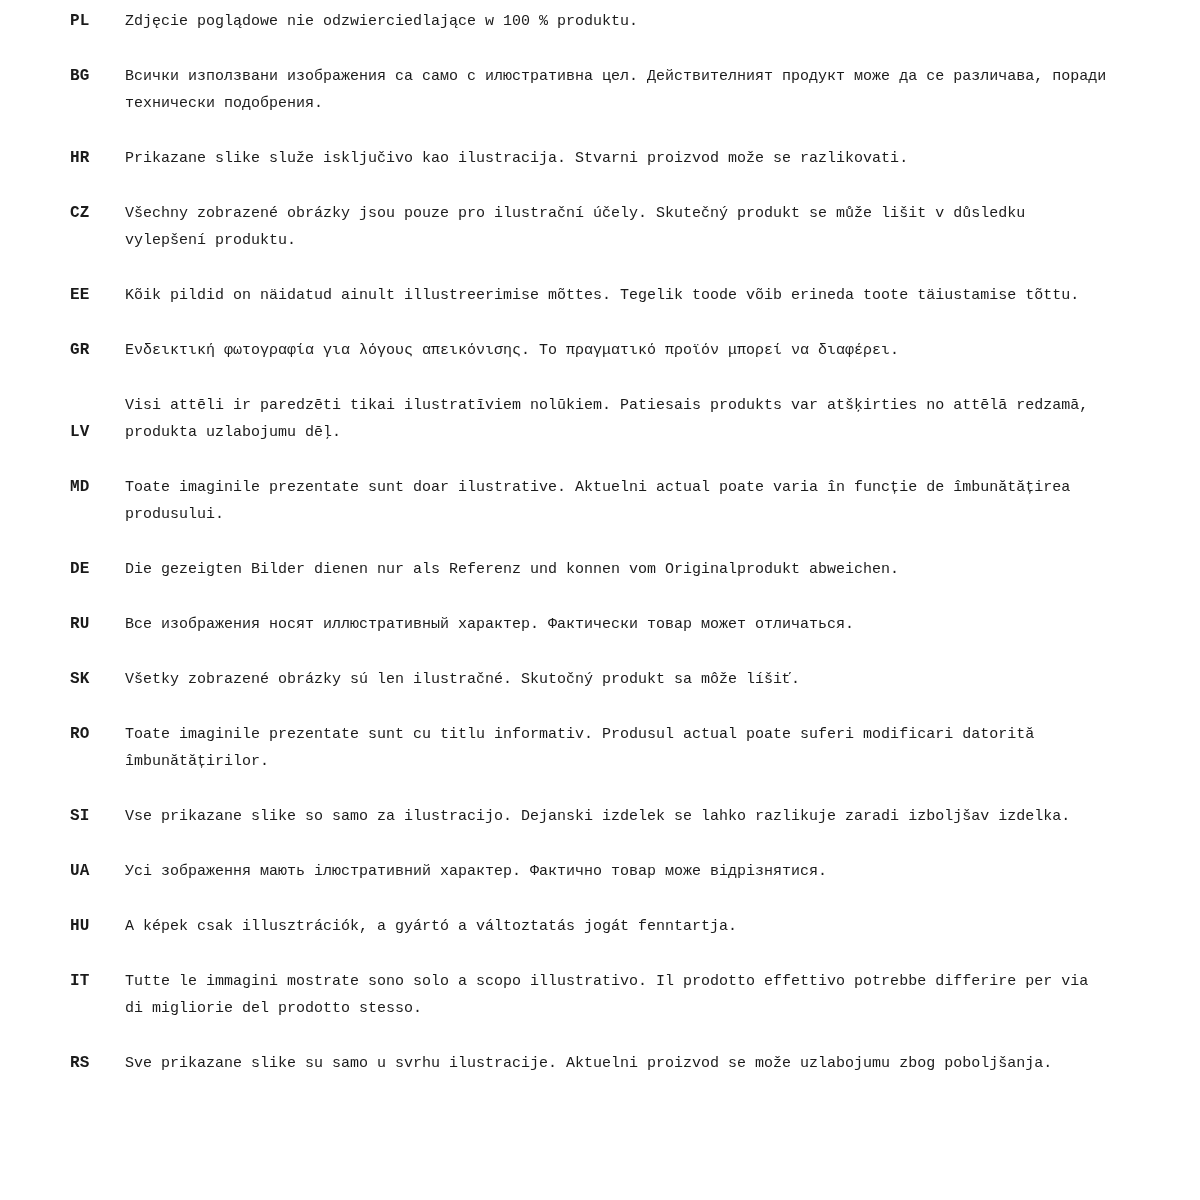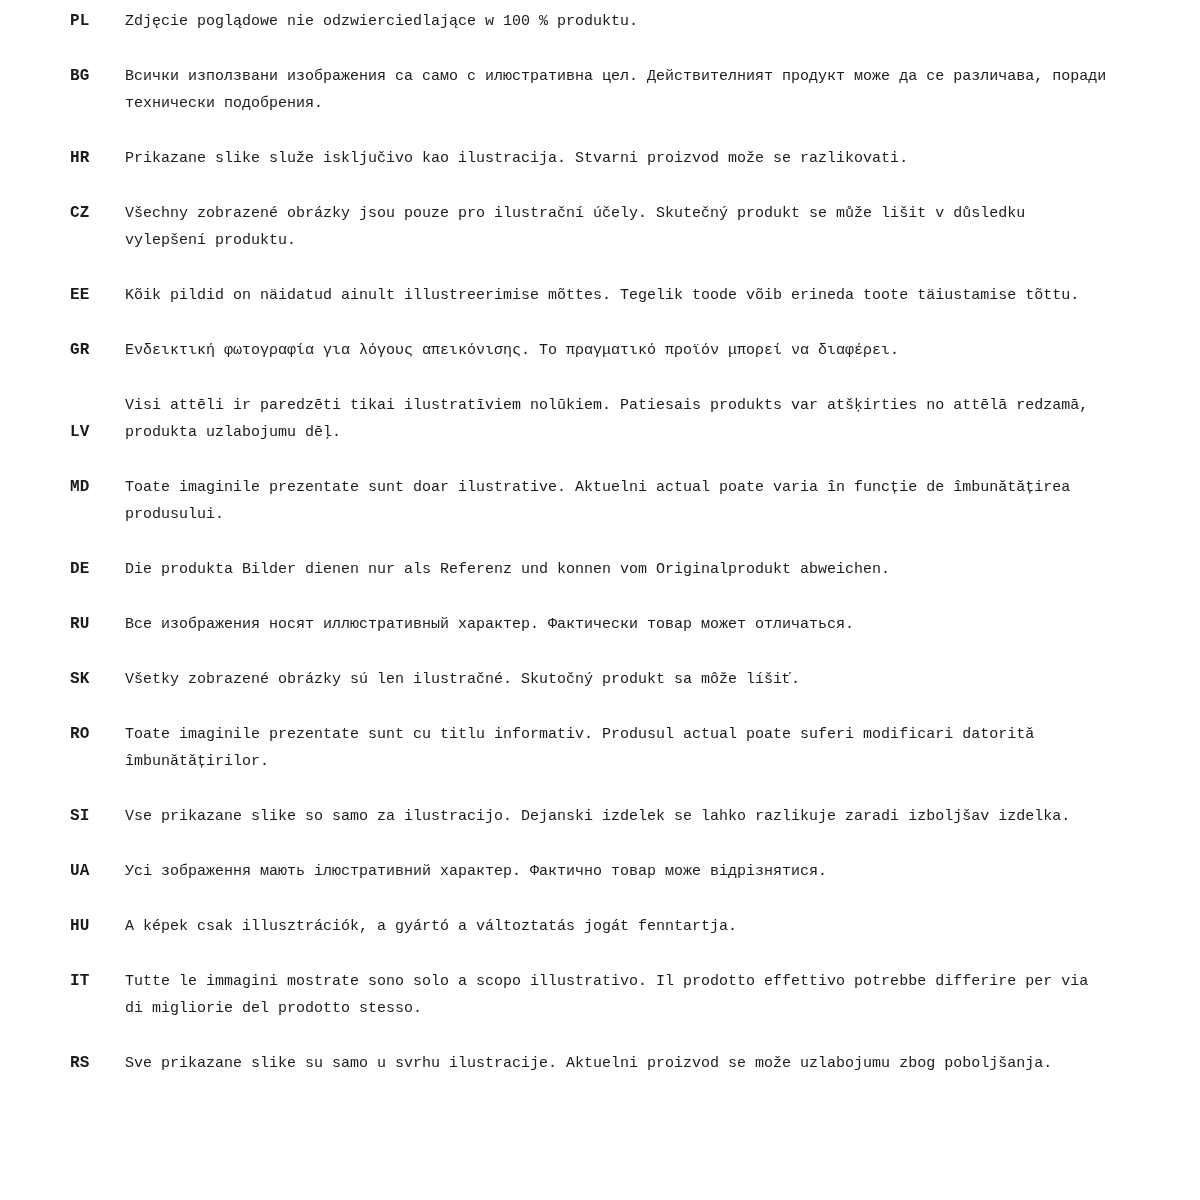--- a/index.html
+++ b/index.html
@@ -83,21 +83,21 @@
     <div class="text">Visi attēli ir paredzēti tikai ilustratīviem nolūkiem. Patiesais produkts var atšķirties no attēlā redzamā, produkta uzlabojumu dēļ.</div>
   </div>
 
   <div class="row">
     <div class="code">MD</div>
     <div class="text">Toate imaginile prezentate sunt doar ilustrative. Aktuelni actual poate varia în funcție de îmbunătățirea produsului.</div>
   </div>
 
   <div class="row">
     <div class="code">DE</div>
-    <div class="text">Die produkta Bilder dienen nur als Referenz und konnen vom Originalprodukt abweichen.</div>
+    <div class="text">Die gezeigten Bilder dienen nur als Referenz und konnen vom Originalprodukt abweichen.</div>
   </div>
 
   <div class="row">
     <div class="code">RU</div>
     <div class="text">Все изображения носят иллюстративный характер. Фактически товар может отличаться.</div>
   </div>
 
   <div class="row">
     <div class="code">SK</div>
     <div class="text">Všetky zobrazené obrázky sú len ilustračné. Skutočný produkt sa môže líšiť.</div>

